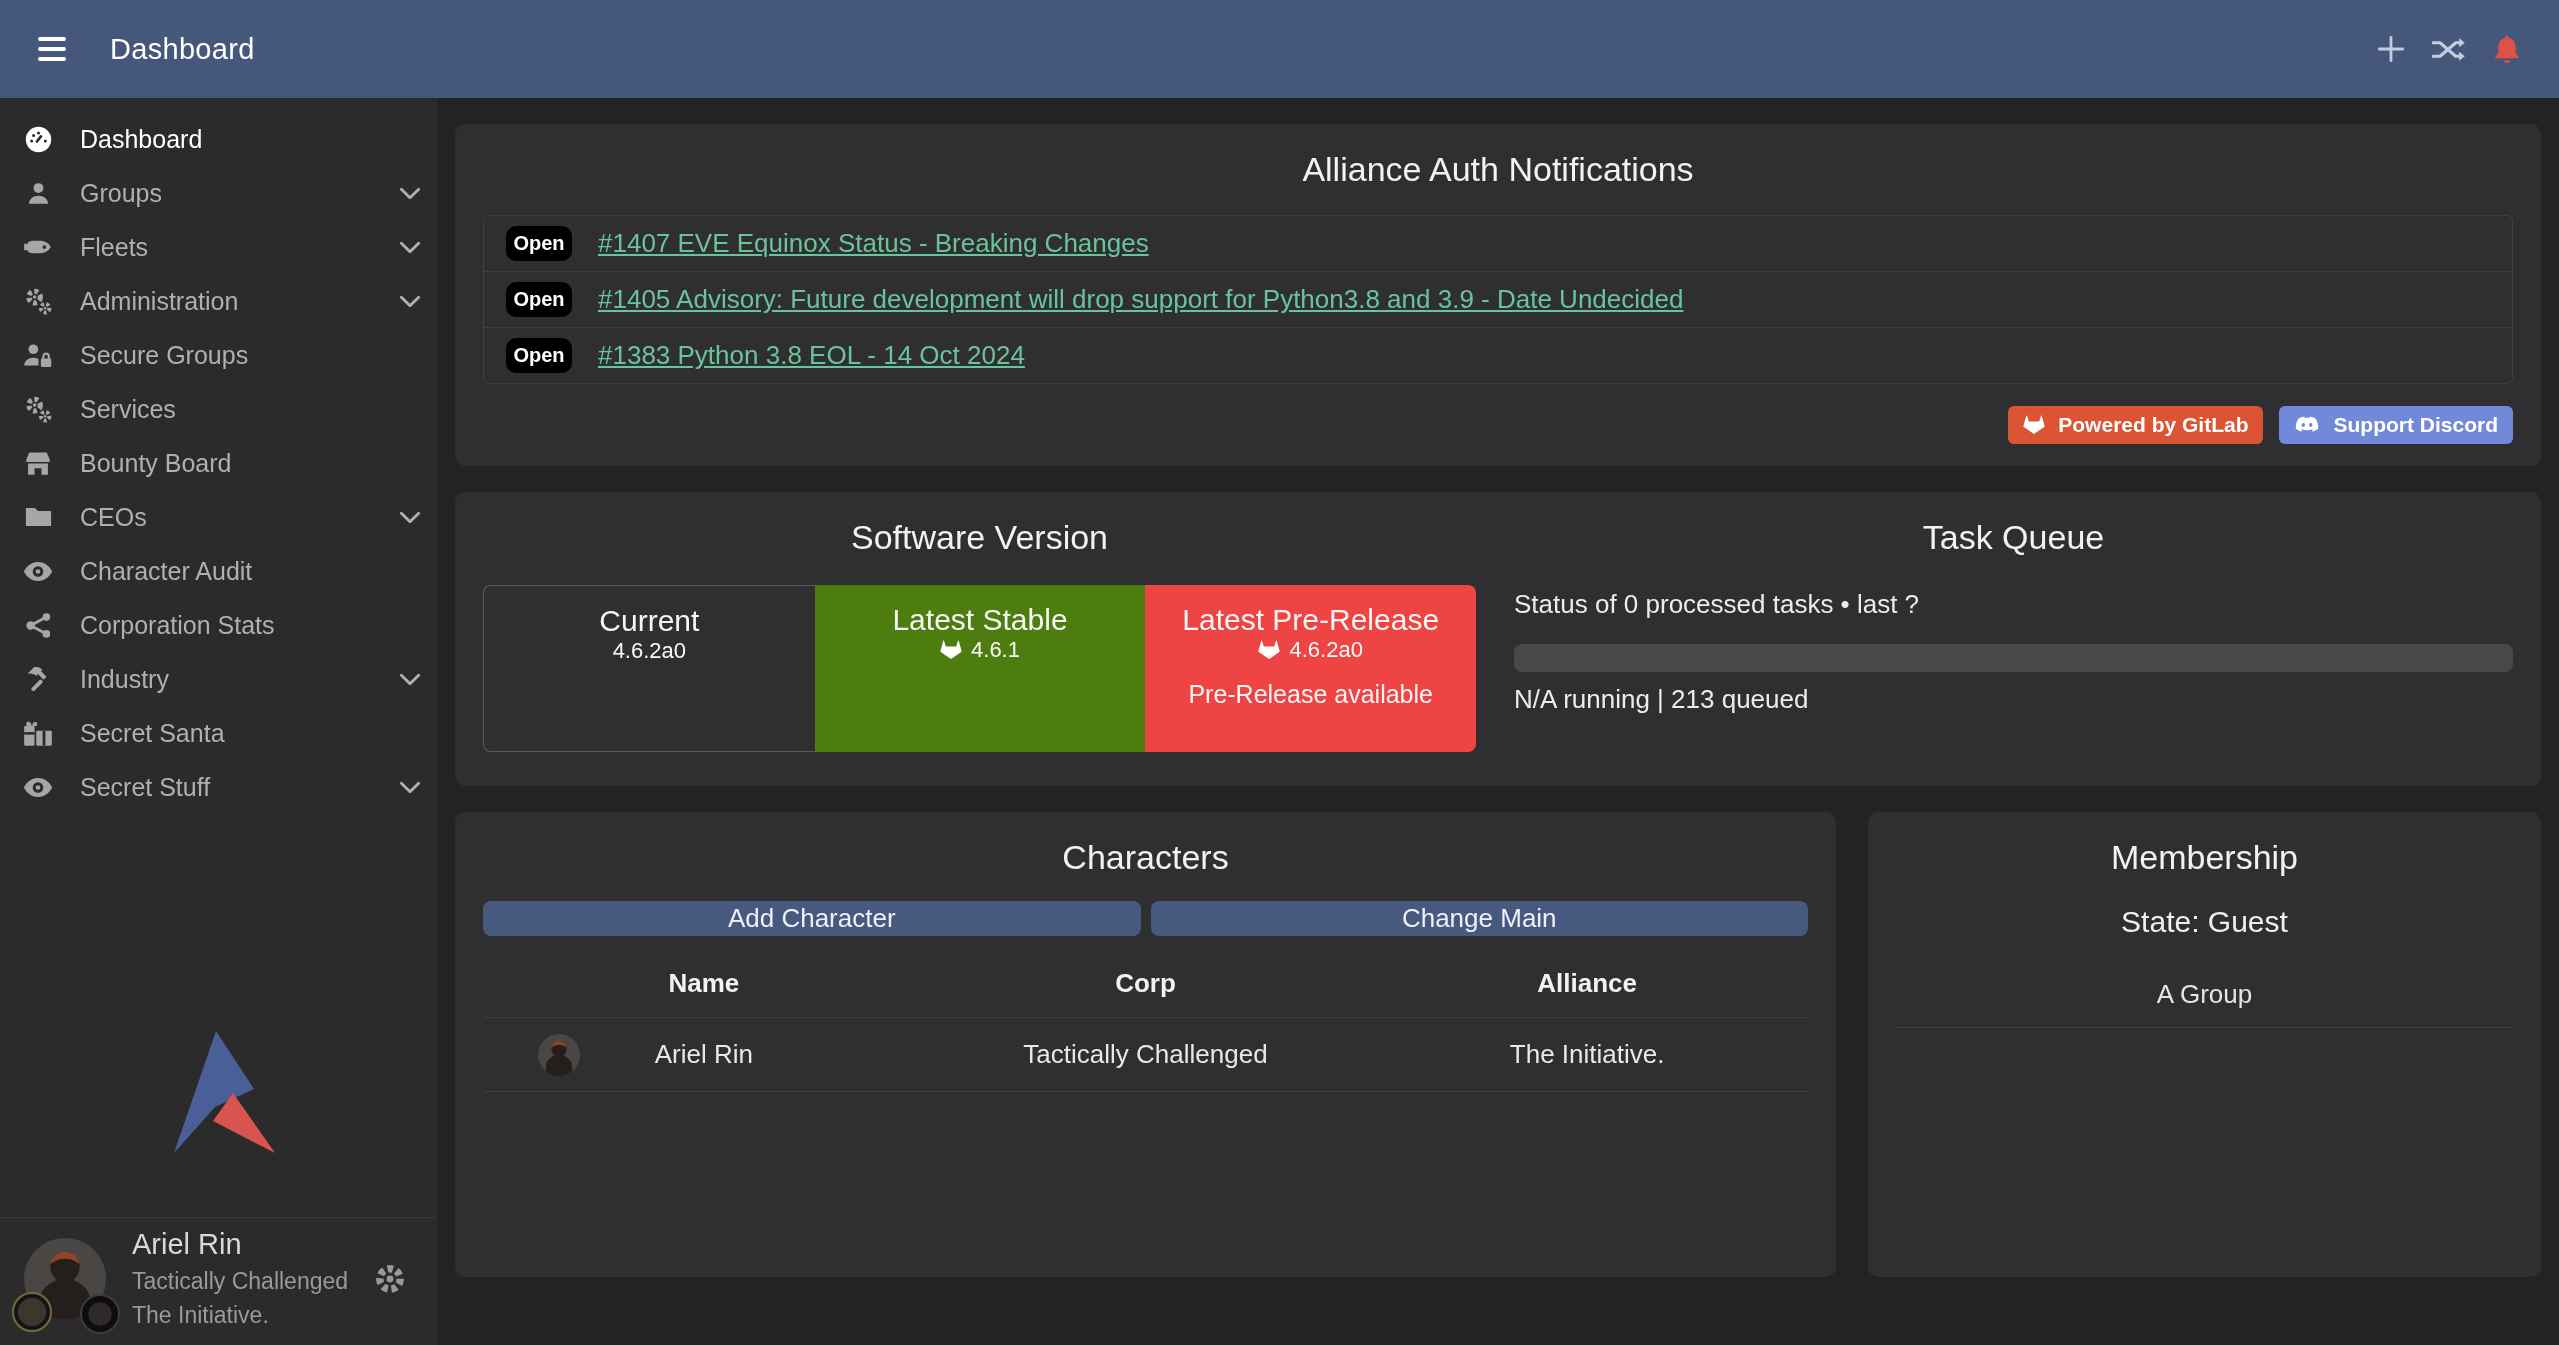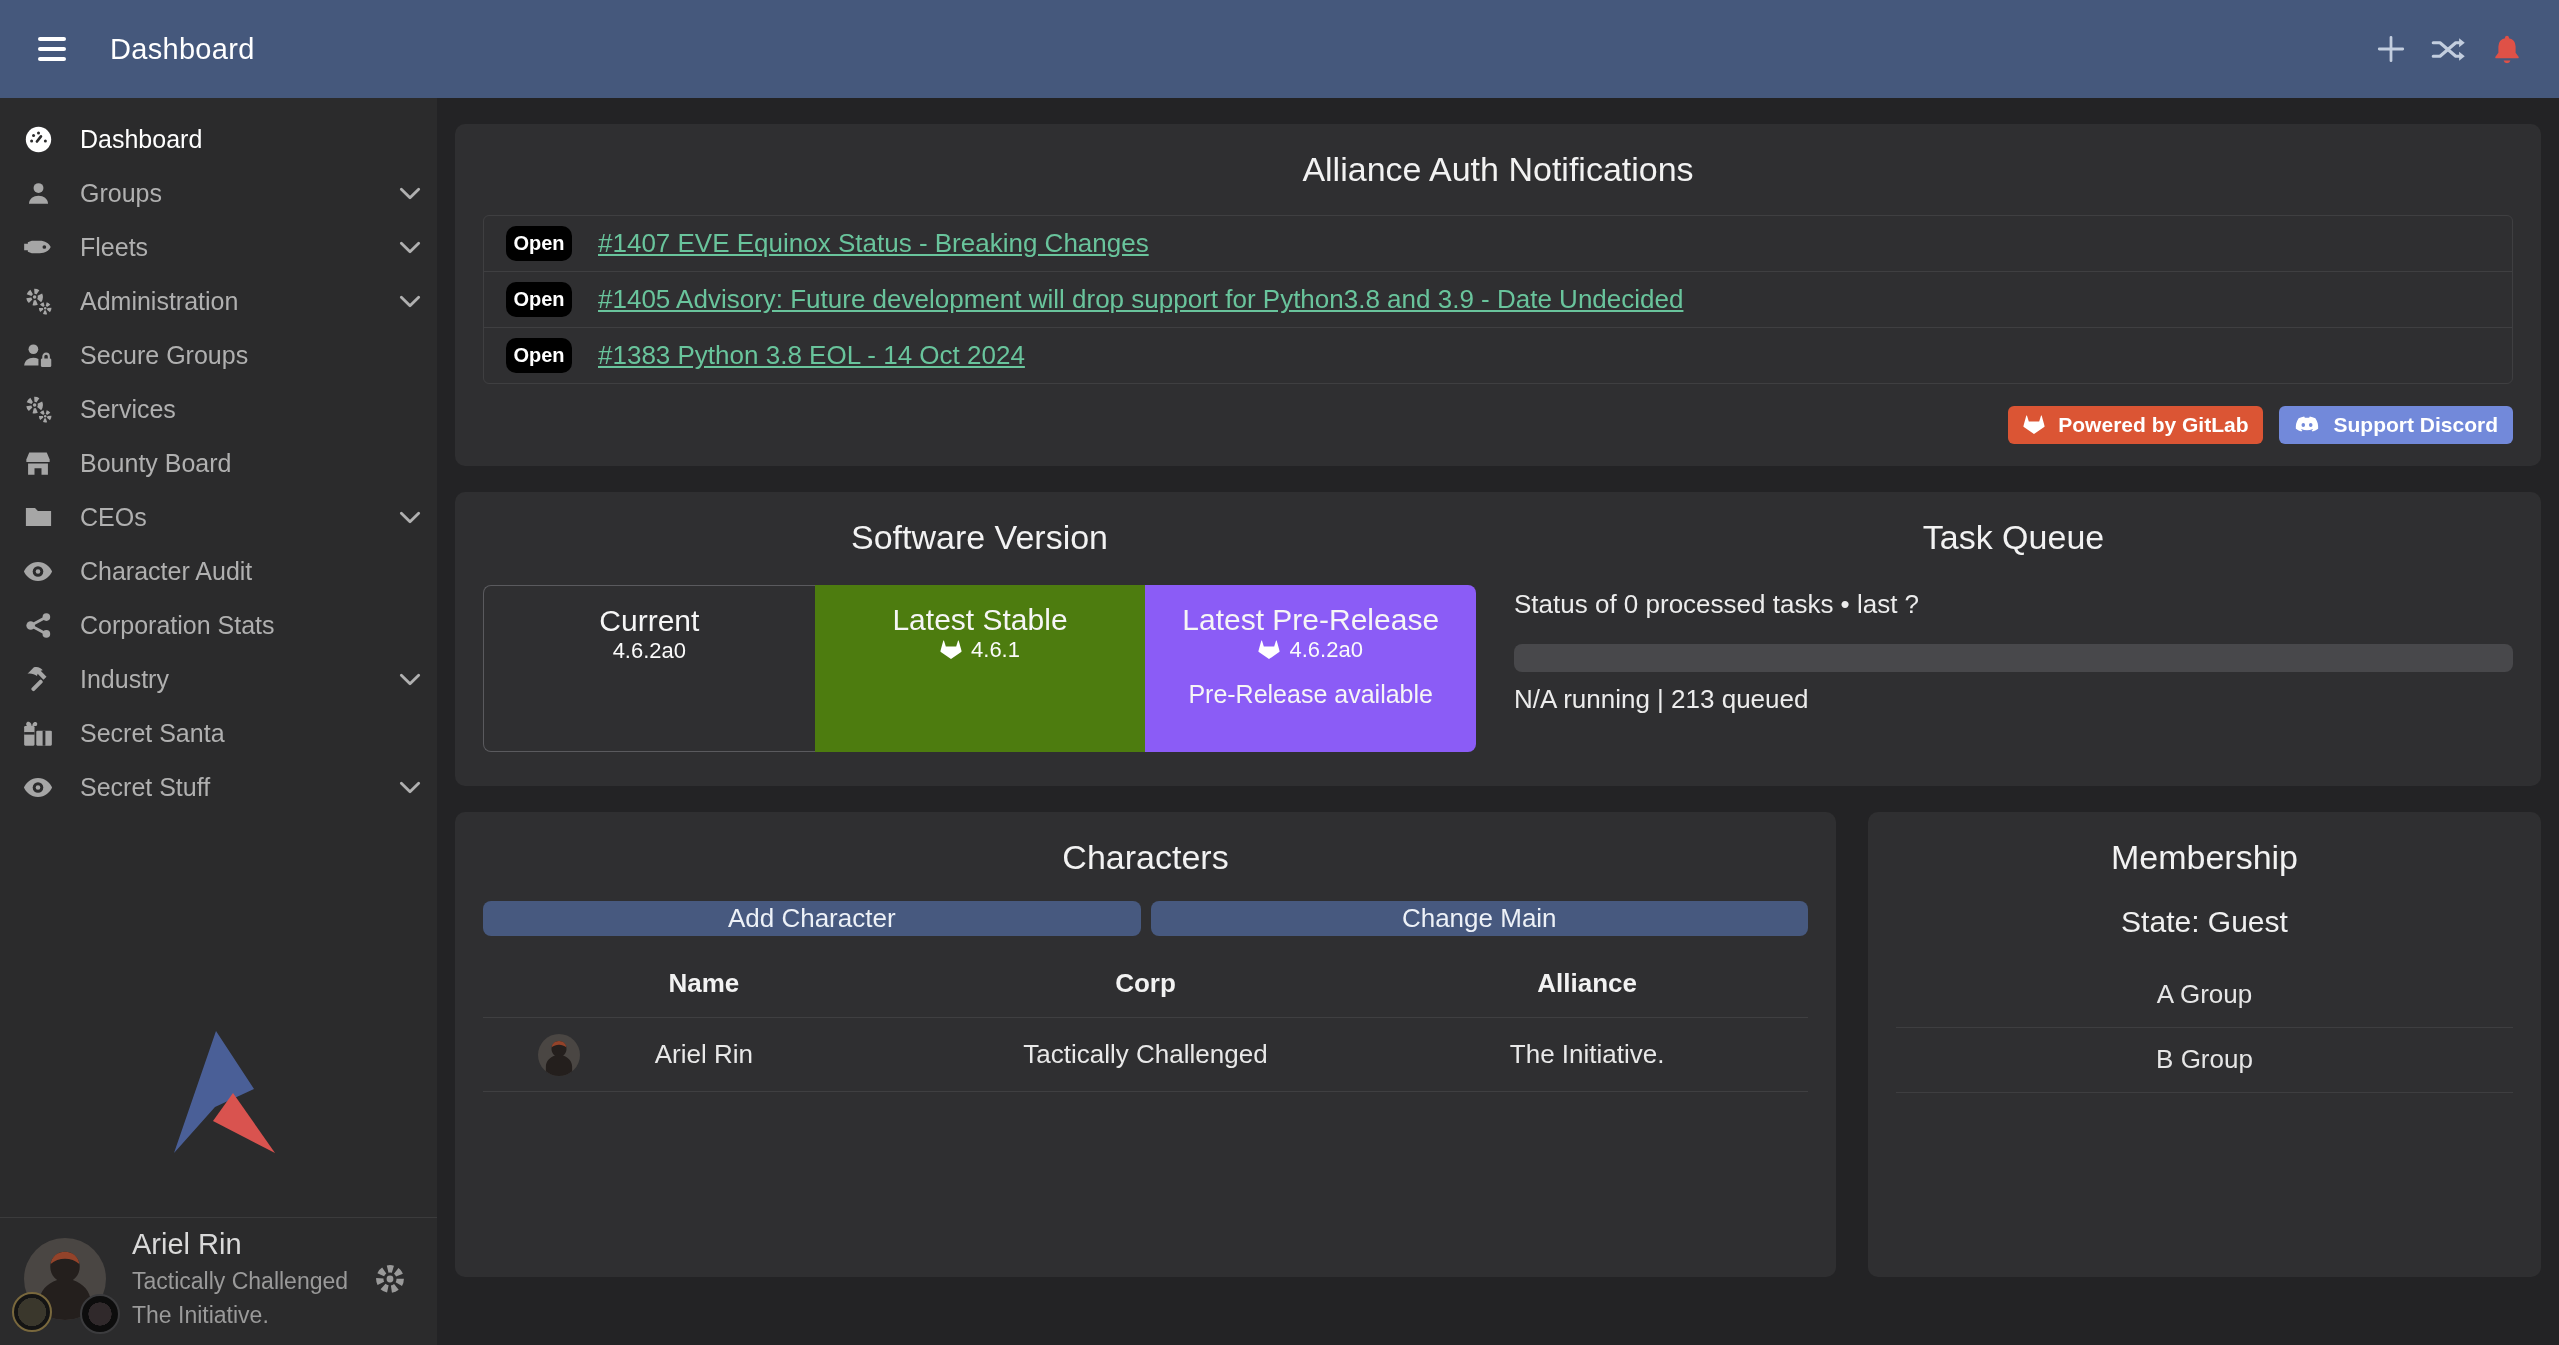--- a/index.html
+++ b/index.html
@@ -68,21 +68,21 @@
   .shield .ic { display:inline-flex; }
 
   
   #panel-version-queue { display:flex; padding:26px 28px 34px; margin-bottom:26px; }
   .col-version { width:50%; padding-right:22px; }
   .col-queue { width:50%; padding-left:16px; }
   .version-boxes { display:flex; margin-top:28px; }
   .vbox { flex:1; text-align:center; padding-top:18px; height:167px; }
   .vbox.plain { border:1px solid #5A5A5E; border-right:none; border-radius:8px 0 0 8px; }
   .vbox.stable { background:#4d7c0f; }
-  .vbox.pre { background:#8b5cf6; border-radius:0 8px 8px 0; }
+  .vbox.pre { background:#ef4444; border-radius:0 8px 8px 0; }
   .v-label { font-size:30px; color:#F6F6F6; }
   .v-ver { margin-top:0; font-size:22px; color:#FBFBFB; display:flex; justify-content:center; align-items:center; gap:9px; }
   .v-ver .ic { display:inline-flex; color:#fff; }
   .v-note { margin-top:17px; font-size:25px; color:#F6F6F6; }
   .tq-status { margin-top:32px; font-size:26px; color:#ECECEC; }
   .tq-bar { margin-top:24px; height:28px; background:#48484B; border-radius:8px; overflow:hidden; }
   .tq-fill { height:100%; background:#57BA8C; }
   .tq-info { margin-top:12px; font-size:26px; color:#ECECEC; }
 
   
@@ -455,19 +455,18 @@
             </tr>
           </tbody>
         </table>
       </section>
 
       <section class="panel" id="panel-membership">
         <h2 class="p-title">Membership</h2>
         <div class="mem-state">State: Guest</div>
         <div class="mem-list">
           <div class="mem-group">A Group</div>
-          <div class="mem-group">B Group</div>
         </div>
       </section>
     </div>
 
   </main>
 </div>
 
 </body></html>

